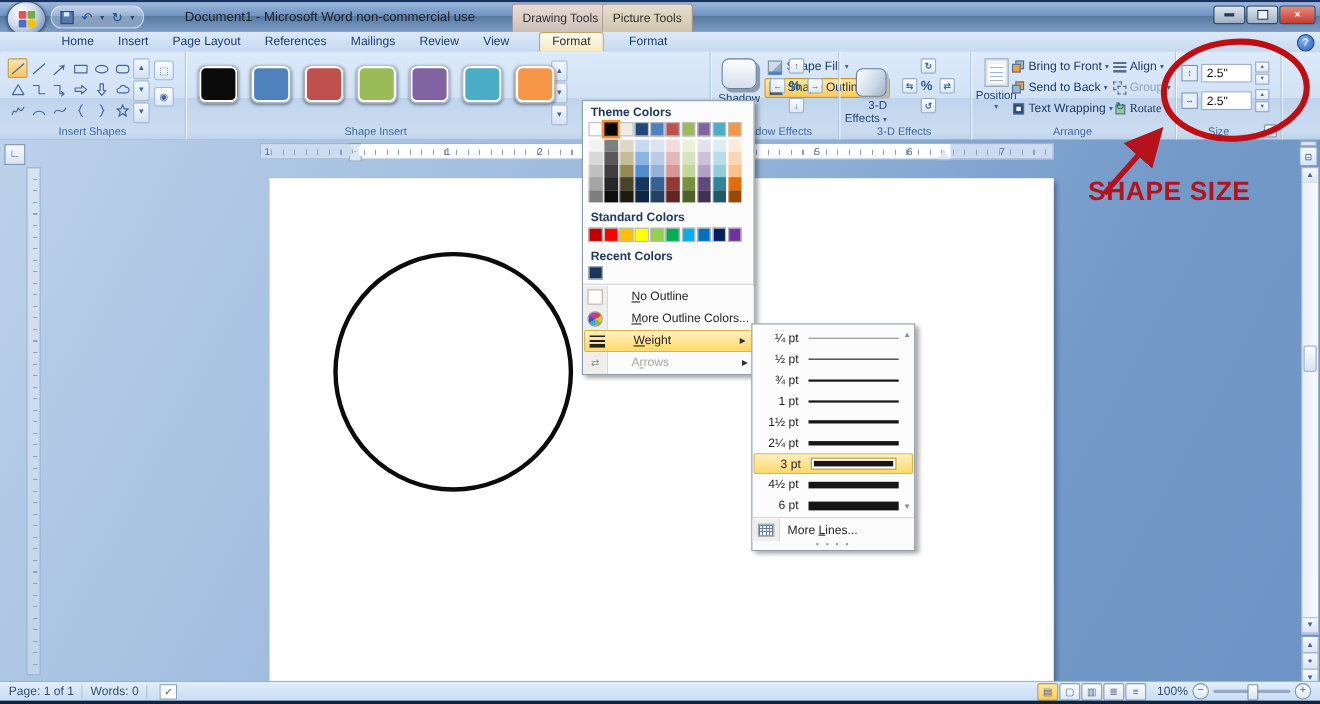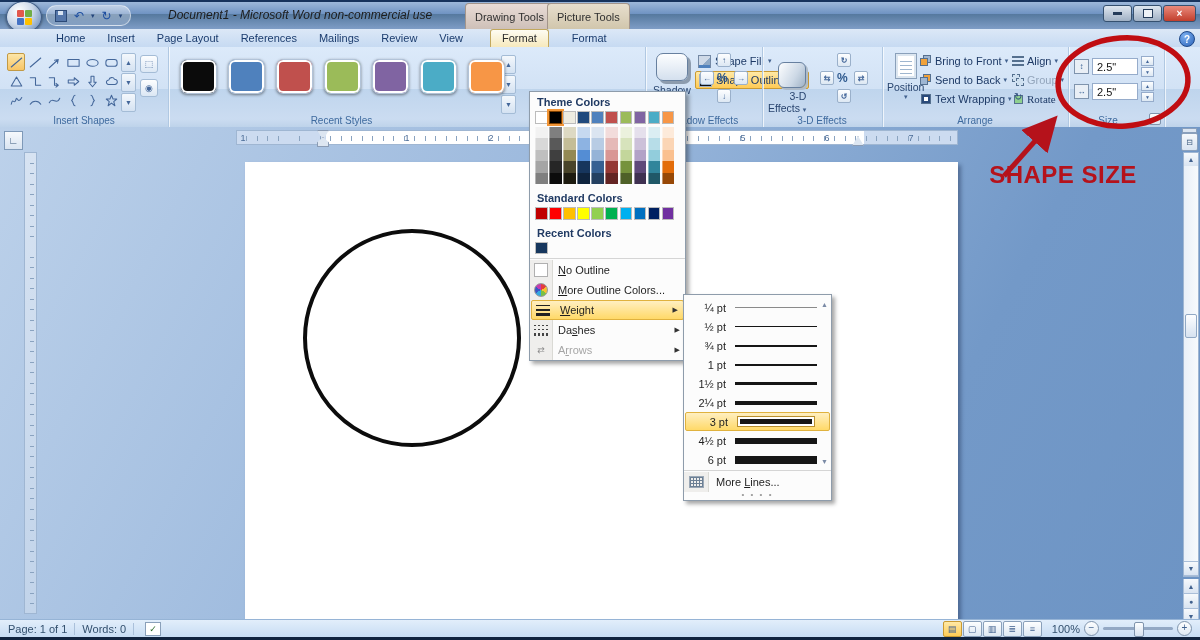--- a/index.html
+++ b/index.html
@@ -19,21 +19,21 @@
   .office-logo i{display:block;border-radius:1px;}
   .office-logo i:nth-child(1){background:#e2574c}.office-logo i:nth-child(2){background:#70ad47}
   .office-logo i:nth-child(3){background:#4472c4}.office-logo i:nth-child(4){background:#ffc000}
   .qat{position:absolute;left:46px;top:3px;height:19px;padding:0 8px;display:flex;align-items:center;gap:7px;
     background:linear-gradient(rgba(255,255,255,.45),rgba(255,255,255,.12));
     border:1px solid rgba(255,255,255,.5);border-radius:10px;}
   .qat .g{font-size:12px;color:#1d4ea0;line-height:1;}
   .save-g{width:10px;height:10px;background:#5577aa;border:1px solid #2c4a77;position:relative;}
   .save-g::after{content:"";position:absolute;left:2px;top:0;width:5px;height:4px;background:#d8e4f2;}
   .caret{font-size:7px;color:#23447c;}
-  .title-text{position:absolute;left:168px;top:6px;font-size:12px;color:#1d1d1d;white-space:nowrap;font-style:italic;}
+  .title-text{position:absolute;left:168px;top:6px;font-size:12px;color:#1d1d1d;white-space:nowrap;}
   .ctx-tab{position:absolute;top:1px;height:25px;display:flex;align-items:center;padding:0 9px;
     font-size:11px;color:#2f2f2f;border-radius:4px 4px 0 0;border:1px solid #a3958b;border-bottom:none;}
   .ctx-drawing{left:465px;background:linear-gradient(#e9dcd6,#cec0b8);}
   .ctx-picture{left:547px;background:linear-gradient(#e7decd,#d1c6ac);}
   .win-controls{position:absolute;right:4px;top:3px;display:flex;gap:1px;}
   .wbtn{width:27px;height:15px;border:1px solid #35506f;border-radius:3px;display:flex;align-items:center;justify-content:center;
     background:linear-gradient(#dfe7f0,#9fb0c4);color:#222;font-size:10px;line-height:1;}
   .wbtn.close{width:31px;background:linear-gradient(#e98a7c,#c23e2c);color:#fff;font-weight:bold;}
   .min-bar{width:9px;height:3px;background:#243b59;}
   .restore-g{width:8px;height:7px;border:1px solid #243b59;background:#eef2f7;}
@@ -162,21 +162,21 @@
   .swrow{display:flex;gap:1.5px;padding:1px 5px 3px;}
   .sw{width:12.6px;height:12.6px;border:1px solid #bcbcbc;box-sizing:border-box;}
   .sw.sel{outline:2px solid #f29536;outline-offset:0;border-color:#7c3f00;}
   .vargrid{padding:0 5px 4px;}
   .varrow{display:flex;gap:1.5px;}
   .var{width:12.6px;height:11.5px;border-left:1px solid rgba(255,255,255,.4);box-sizing:border-box;}
   .msep{height:1px;background:#d5d5d5;margin:1px 0;}
   .mitems{background:linear-gradient(to right,#efeeec 0 22px,#dadad5 22px 23px,#fcfcfc 23px);}
   .mrow{display:flex;align-items:center;height:20px;position:relative;}
   .mrow .mic{width:22px;flex:none;display:flex;align-items:center;justify-content:center;}
-  .mrow .mlab{padding-left:6px;}
+  .mrow .mlab{padding-left:22px;}
   .mrow .sub{margin-left:auto;padding-right:5px;font-size:7px;color:#333;}
   .mrow.hl{background:linear-gradient(#ffefc1,#ffd968);border:1px solid #e0b23e;border-radius:2px;height:18px;margin:0 1px;}
   .mrow.dis{color:#a6a6a6;}
   .mic-no{width:12px;height:12px;background:#fff;border:1px solid #b0b0b0;}
   .mic-wheel{width:12px;height:12px;border-radius:50%;border:1px solid #999;
     background:conic-gradient(#e33d3d 0 60deg,#f6c12f 0 120deg,#79c143 0 180deg,#35a8e0 0 240deg,#3b56c4 0 300deg,#c43bb0 0);}
   .mic-weight{width:14px;height:11px;
     background:linear-gradient(#222 0 1px,transparent 1px 4px,#222 4px 6px,transparent 6px 8px,#222 8px 11px);}
   .mic-dashes{width:14px;height:11px;
     background:repeating-linear-gradient(to right,#444 0 2px,transparent 2px 4px);
@@ -389,21 +389,21 @@
       <div class="fo-row" style="top:5px;">
         <span class="ic-fill"></span>
         <span>Shape Fill</span>
         <span class="dd">▾</span>
       </div>
       <div class="fo-row hl" style="top:24px;">
         <span class="ic-pencil"></span>
         <span>Shape Outline</span>
         <span class="dd">▾</span>
       </div>
-      <div class="glabel" style="right:130px;left:0;">Recent Styles</div>
+      <div class="glabel" style="right:130px;left:0;">Shape Insert</div>
     <div class="chip" style="left: 12px; background: rgb(11, 11, 11);"></div>
         <div class="chip" style="left: 60px; background: rgb(79, 129, 189);"></div>
         <div class="chip" style="left: 108px; background: rgb(192, 80, 77);"></div>
         <div class="chip" style="left: 156px; background: rgb(155, 187, 89);"></div>
         <div class="chip" style="left: 204px; background: rgb(128, 100, 162);"></div>
         <div class="chip" style="left: 252px; background: rgb(75, 172, 198);"></div>
         <div class="chip" style="left: 300px; background: rgb(247, 150, 70);"></div>
       </div>
 
     <div class="rgroup" style="left:645px;width:117px;">
@@ -645,27 +645,20 @@
           <span class="mic">
             <span class="mic-wheel"></span>
           </span>
           <span class="mlab"><u>M</u>ore Outline Colors...</span>
         </div>
         <div class="mrow hl">
           <span class="mic">
             <span class="mic-weight"></span>
           </span>
           <span class="mlab"><u>W</u>eight</span>
-          <span class="sub">▶</span>
-        </div>
-        <div class="mrow">
-          <span class="mic">
-            <span class="mic-dashes"></span>
-          </span>
-          <span class="mlab">Da<u>s</u>hes</span>
           <span class="sub">▶</span>
         </div>
         <div class="mrow dis">
           <span class="mic">
             <span class="mic-arrows">⇄</span>
           </span>
           <span class="mlab">A<u>r</u>rows</span>
           <span class="sub">▶</span>
         </div>
       </div>

